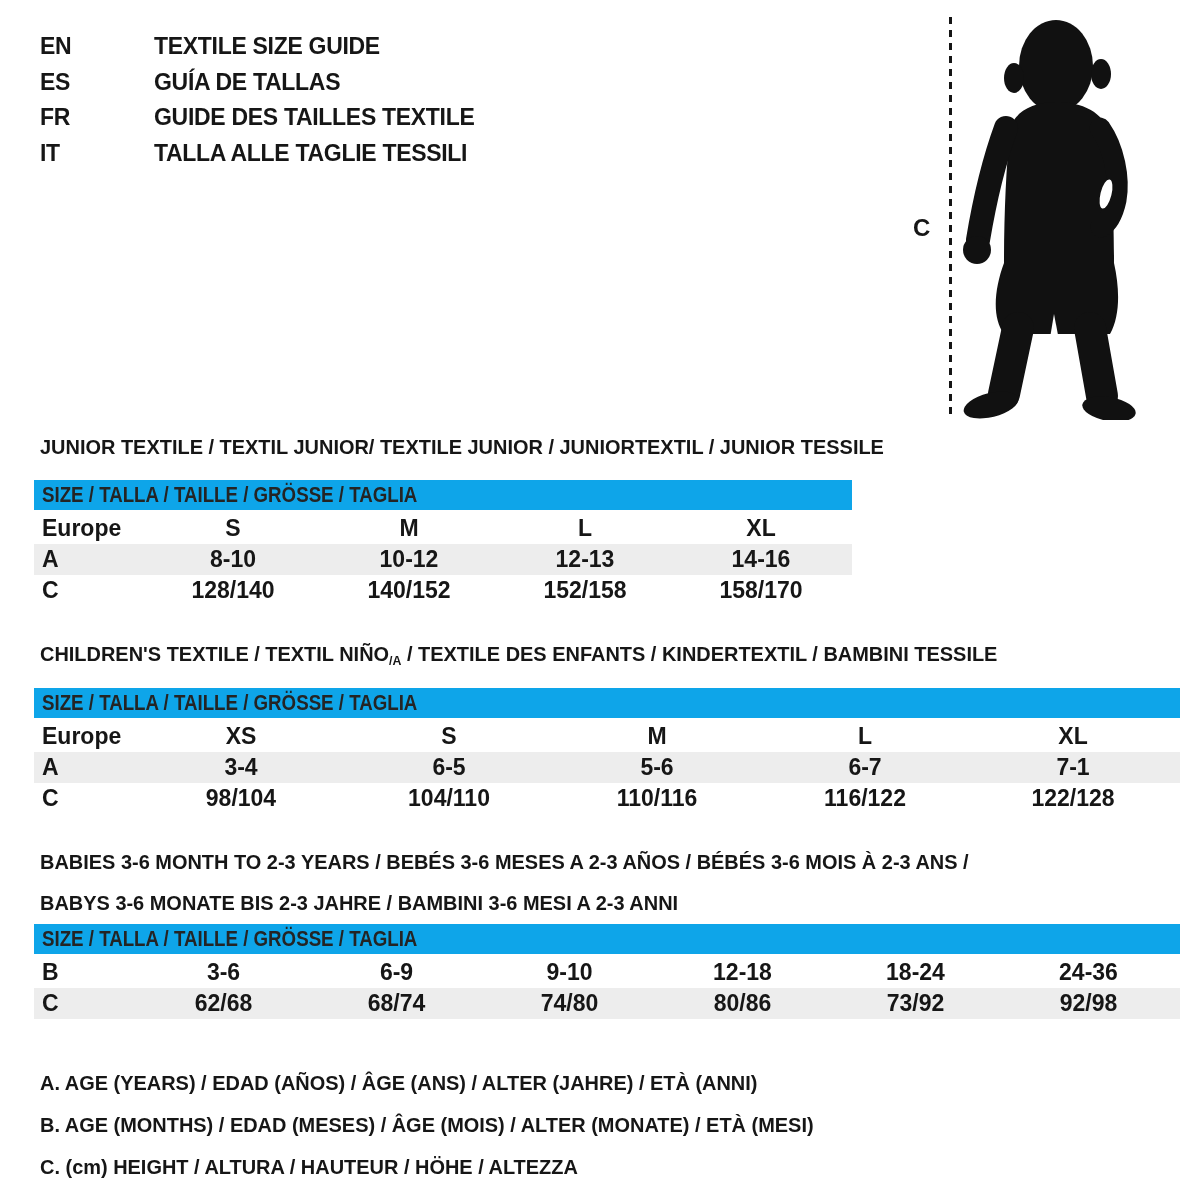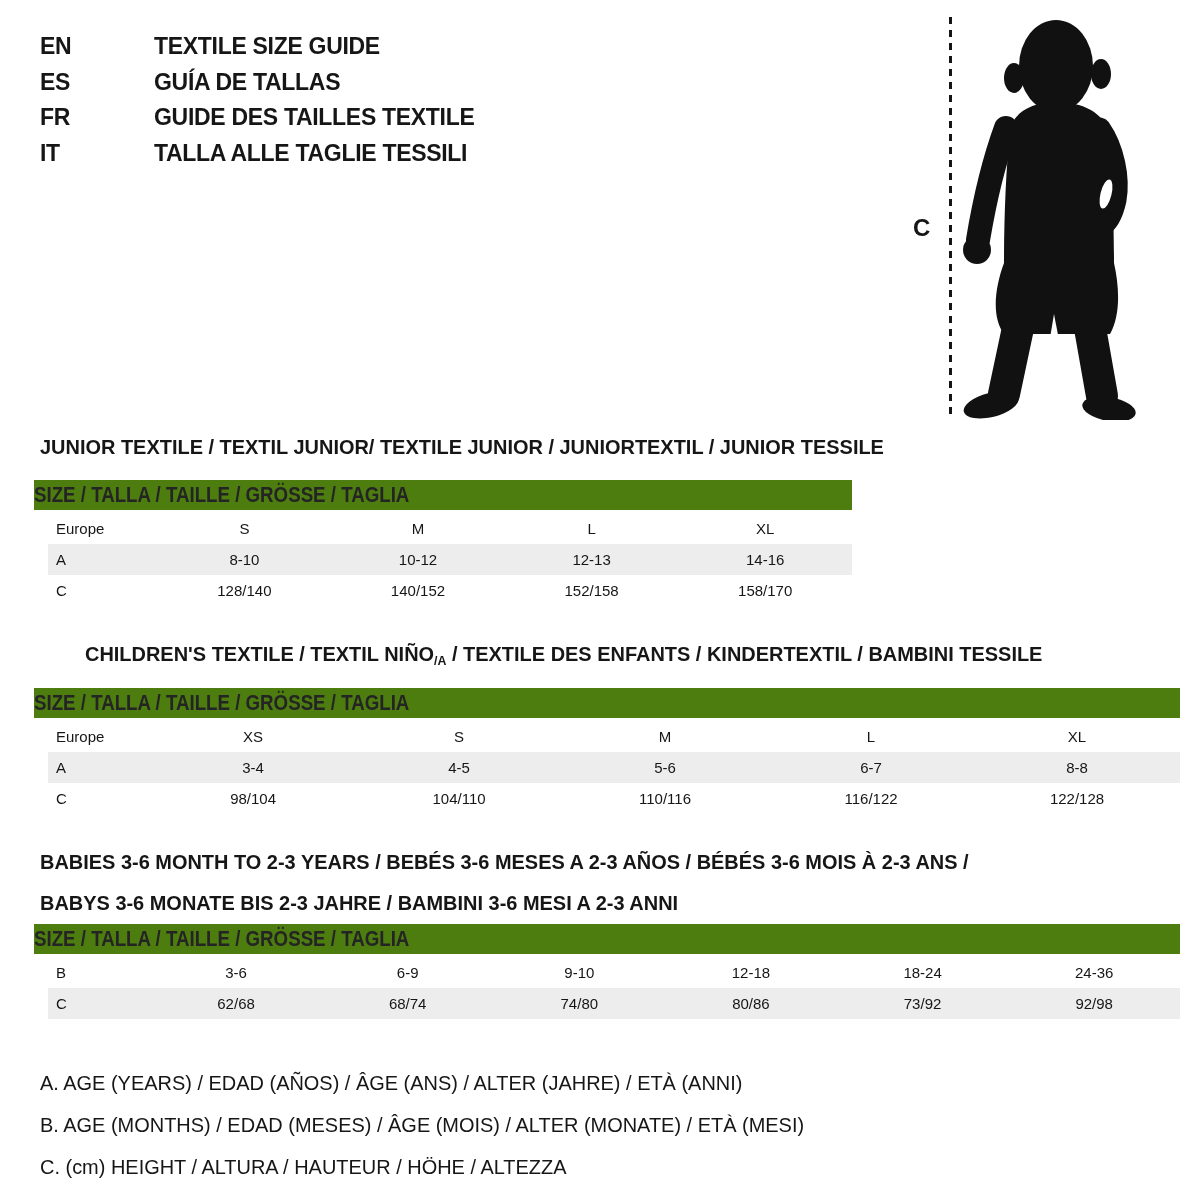--- a/index.html
+++ b/index.html
@@ -15,37 +15,37 @@
   .figure-block{position:absolute;left:905px;top:12px;width:280px;height:415px;}
   .height-label{position:absolute;left:8px;top:202px;font-size:24px;font-weight:bold;}
   .dash-line{position:absolute;left:44px;top:5px;width:3px;height:400px;
     background:repeating-linear-gradient(to bottom,#151515 0 7px,rgba(0,0,0,0) 7px 13px);}
   .figure-svg{position:absolute;left:57px;top:6px;}
   
   .sec-title{position:absolute;left:40px;font-size:21px;font-weight:bold;white-space:nowrap;height:26px;line-height:26px;}
   .condense{display:inline-block;transform:scaleX(0.95);transform-origin:0 60%;white-space:nowrap;}
   .subscript{font-size:13px;vertical-align:-4px;}
   #sec1-title{top:434px;}
-  #sec2-title{top:641px;margin-left:45px;}
+  #sec2-title{top:641px;}
   #sec3-title-l1{top:849px;}
   #sec3-title-l2{top:890px;}
   
   .size-table{position:absolute;left:34px;}
-  .size-bar{height:30px;background:#4d7c0f;line-height:30px;font-size:22px;font-weight:bold;color:#242424;margin-bottom:3px;white-space:nowrap;}
+  .size-bar{height:30px;background:#0ea5e9;line-height:30px;padding-left:8px;font-size:22px;font-weight:bold;color:#242424;margin-bottom:3px;white-space:nowrap;}
   .size-bar .condense{transform:scaleX(0.85);transform-origin:0 55%;}
-  .trow{display:flex;height:31px;align-items:center;font-size:15px;font-weight:normal;margin-left:14px;}
+  .trow{display:flex;height:31px;align-items:center;font-size:23px;font-weight:bold;}
   .trow.shaded{background:#ededed;}
   .lcell{padding-left:8px;text-align:left;}
   .dcell{text-align:center;}
   .t1{width:818px;top:480px;}  .t1 .lcell{width:103px;} .t1 .dcell{width:176px;}
   .t2{width:1146px;top:688px;} .t2 .lcell{width:95px;}  .t2 .dcell{width:208px;}
   .t3{width:1146px;top:924px;} .t3 .lcell{width:95px;}  .t3 .dcell{width:173px;}
   
   .legend{position:absolute;left:40px;top:1062px;}
-  .legend-line{height:42px;line-height:42px;font-size:21px;font-weight:normal;white-space:nowrap;}
+  .legend-line{height:42px;line-height:42px;font-size:21px;font-weight:bold;white-space:nowrap;}
 </style>
 </head>
 <body>
 
 <div class="canvas">
 
   <div class="lang-block">
     <div class="lang-row">
       <span class="lang-code">EN</span>
       <span class="lang-label">TEXTILE SIZE GUIDE</span>
@@ -131,24 +131,24 @@
       <span class="lcell">Europe</span>
       <span class="dcell">XS</span>
       <span class="dcell">S</span>
       <span class="dcell">M</span>
       <span class="dcell">L</span>
       <span class="dcell">XL</span>
     </div>
     <div class="trow shaded">
       <span class="lcell">A</span>
       <span class="dcell">3-4</span>
-      <span class="dcell">4-5</span>
+      <span class="dcell">6-5</span>
       <span class="dcell">5-6</span>
       <span class="dcell">6-7</span>
-      <span class="dcell">8-8</span>
+      <span class="dcell">7-1</span>
     </div>
     <div class="trow">
       <span class="lcell">C</span>
       <span class="dcell">98/104</span>
       <span class="dcell">104/110</span>
       <span class="dcell">110/116</span>
       <span class="dcell">116/122</span>
       <span class="dcell">122/128</span>
     </div>
   </div>

